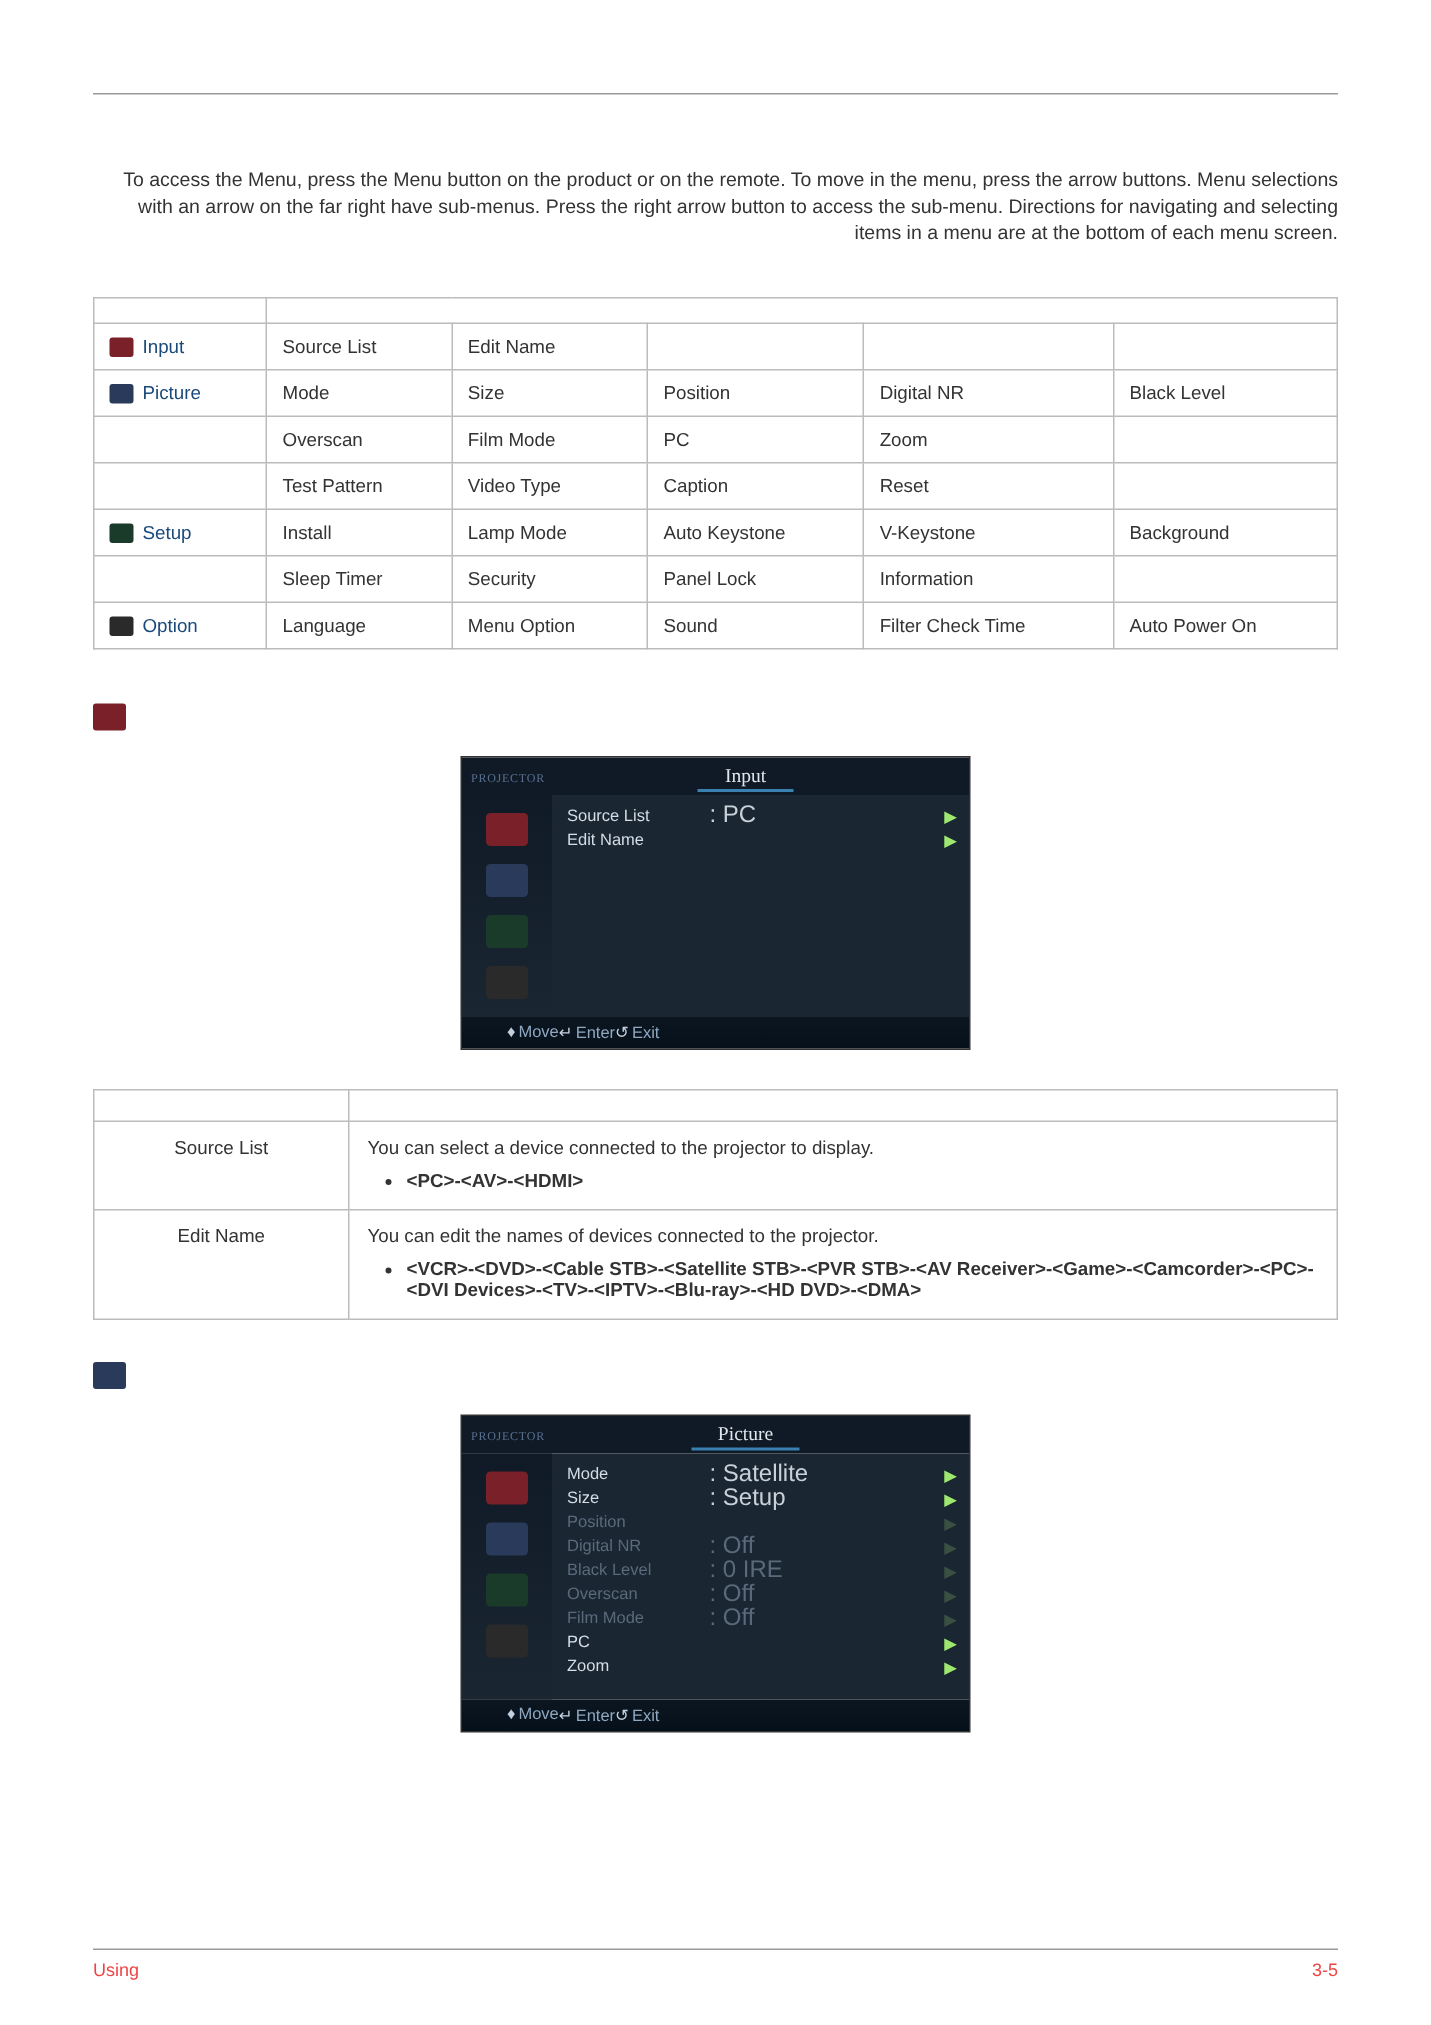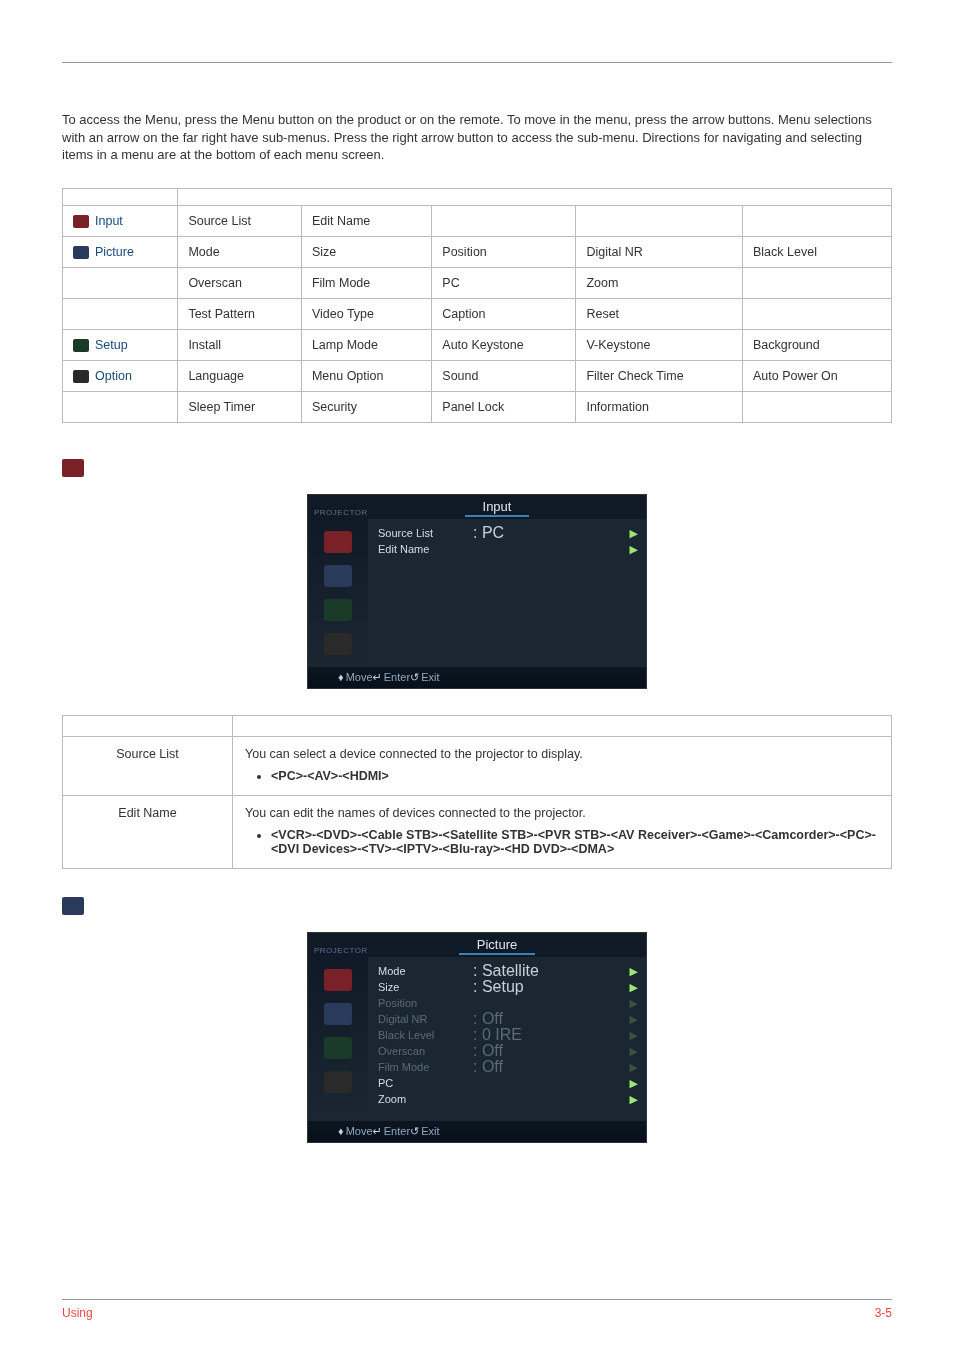--- a/index.html
+++ b/index.html
@@ -1,34 +1,34 @@
 <!DOCTYPE html>
 <html><head>
 <meta charset="utf-8">
 <style>
   * { box-sizing: border-box; margin: 0; padding: 0; }
   body { font-family: Arial, Helvetica, sans-serif; font-size: 13px; color: #333; background: #fff; width: 954px; margin: 0 auto; }
   .page { padding: 62px 62px 30px 62px; position: relative; min-height: 1350px; }
   .top-rule { border-top: 1px solid #999; margin-bottom: 48px; }
-  .intro { font-size: 13px; line-height: 1.35; color: #333; margin-bottom: 24px; }
+  .intro { font-size: 13px; line-height: 1.35; color: #333; margin-bottom: 34px; text-align: right; }
   table.menu-table { width: 100%; border-collapse: collapse; margin-bottom: 36px; }
   table.menu-table th, table.menu-table td { border: 1px solid #bbb; padding: 8px 10px; text-align: left; font-weight: normal; font-size: 12.5px; background: #fff; vertical-align: top; }
   table.menu-table td.empty { background: #fff; }
   td.category { color: #1a4a7a; font-weight: normal; }
   .cat-icon { display: inline-block; width: 16px; height: 13px; vertical-align: middle; margin-right: 6px; border-radius: 2px; }
   .ico-input { background: #7a2028; }
   .ico-picture { background: #2a3a5a; }
   .ico-setup { background: #1a3a2a; }
   .ico-option { background: #2a2a2a; }
   .section-icon-row { margin: 20px 0 14px 0; }
   .section-icon { display: inline-block; width: 22px; height: 18px; border-radius: 2px; }
 
   
   .osd { width: 340px; margin: 0 auto 26px auto; border: 1px solid #333; font-size: 11px; color: #cfd8e0; }
-  .osd-head { background: #0f1a26; display: flex; align-items: flex-end; }
+  .osd-head { background: #0f1a26; display: flex; align-items: center; font-family: Liberation Serif, serif; }
   .osd-logo { width: 60px; font-size: 8px; color: #5a7090; padding: 4px 6px 2px 6px; letter-spacing: 0.5px; }
   .osd-title-wrap { flex: 1; text-align: center; padding: 4px 0 2px 0; }
   .osd-title { color: #e0e6ec; font-size: 13px; border-bottom: 2px solid #3a80b0; display: inline-block; padding: 0 18px 1px 18px; }
   .osd-body { display: flex; background: #1a2632; }
   .osd-tabs { width: 60px; background: linear-gradient(#0f1a26, #1a2632); padding: 6px 0; }
   .osd-tab { height: 34px; display: flex; align-items: center; justify-content: center; }
   .osd-tab-icon { width: 28px; height: 22px; border-radius: 3px; }
   .osd-content { flex: 1; padding: 6px 8px 14px 10px; }
   .osd-row { display: flex; align-items: center; height: 16px; }
   .osd-label { flex: 0 0 95px; color: #d5dde5; font-size: 11px; }
@@ -101,34 +101,34 @@
         </tr>
         <tr>
           <td class="category"><span class="cat-icon ico-setup"></span><span>Setup</span></td>
           <td>Install</td>
           <td>Lamp Mode</td>
           <td>Auto Keystone</td>
           <td>V-Keystone</td>
           <td>Background</td>
         </tr>
         <tr>
+          <td class="category"></td>
+          <td>Sleep Timer</td>
+          <td>Security</td>
+          <td>Panel Lock</td>
+          <td>Information</td>
+          <td class="empty"></td>
+        </tr>
+        <tr>
           <td class="category"><span class="cat-icon ico-option"></span><span>Option</span></td>
           <td>Language</td>
           <td>Menu Option</td>
           <td>Sound</td>
           <td>Filter Check Time</td>
           <td>Auto Power On</td>
-        </tr>
-        <tr>
-          <td class="category"></td>
-          <td>Sleep Timer</td>
-          <td>Security</td>
-          <td>Panel Lock</td>
-          <td>Information</td>
-          <td class="empty"></td>
         </tr>
       </tbody>
   </table>
 
   <div class="section-icon-row">
     <span class="section-icon ico-input"></span>
   </div>
 
   <div class="osd">
     <div class="osd-head">

